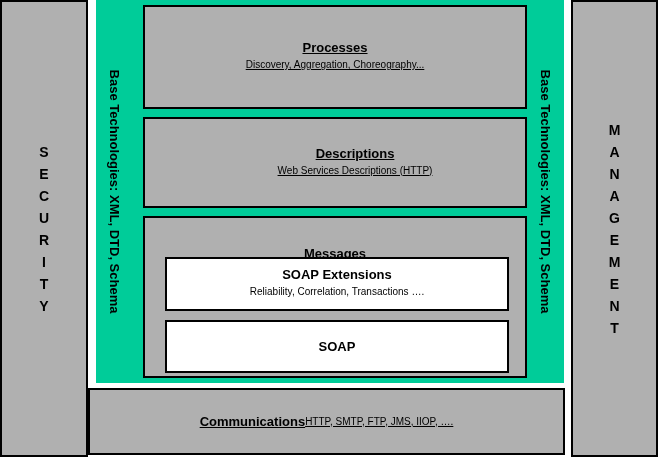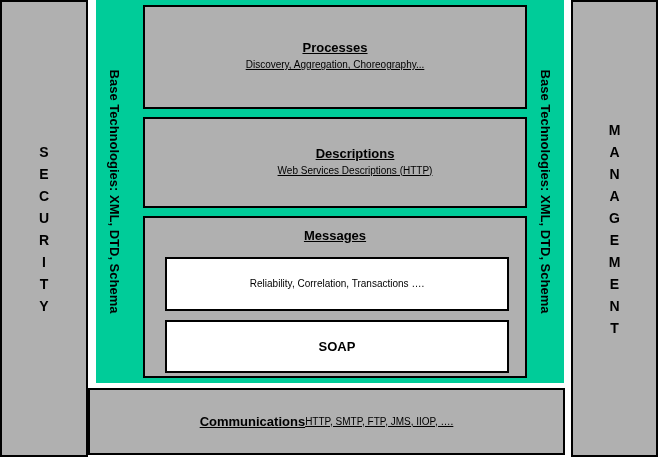--- a/index.html
+++ b/index.html
@@ -97,21 +97,21 @@
     display:flex; flex-direction:column; align-items:center; justify-content:center;
   }
   #layer-descriptions{
     left:143px; top:117px; width:384px; height:91px;
     display:flex; flex-direction:column; align-items:center; justify-content:center;padding-left:40px;
   }
   #layer-messages{
     left:143px; top:216px; width:384px; height:162px;
   }
   #messages-title{
-    padding-top:10px;
+    padding-top:28px;
     font-size:13px;
     font-weight:bold;
     line-height:16px;
   }
 
   .inner-box{
     position:absolute;
     left:20px;
     width:344px;
     display:flex; flex-direction:column; align-items:center; justify-content:center;
@@ -178,20 +178,21 @@
 
   <div id="layer-descriptions" class="layer gray bd">
     <div class="layer-title">Descriptions</div>
     <div class="layer-sub">Web Services Descriptions (HTTP)</div>
   </div>
 
   <div id="layer-messages" class="layer gray bd">
     <div id="messages-title">Messages</div>
 
     <div id="box-soap-ext" class="inner-box white bd">
+      <div class="layer-title">SOAP Extensions</div>
       <div class="layer-sub">Reliability, Correlation, Transactions ….</div>
     </div>
 
     <div id="box-soap" class="inner-box white bd">
       <div class="layer-title">SOAP</div>
     </div>
   </div>
 
   <div id="layer-communications" class="layer gray bd">
     <div class="layer-title">Communications</div>

